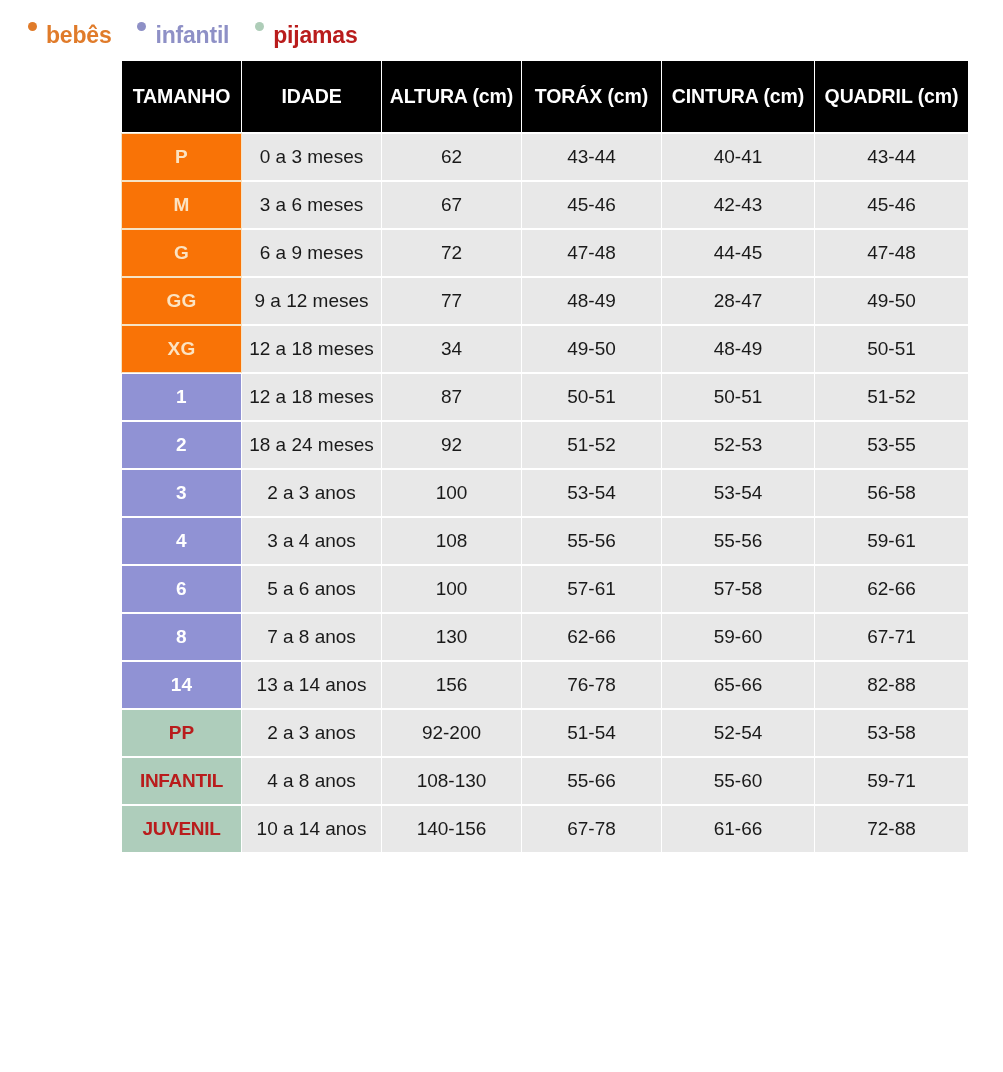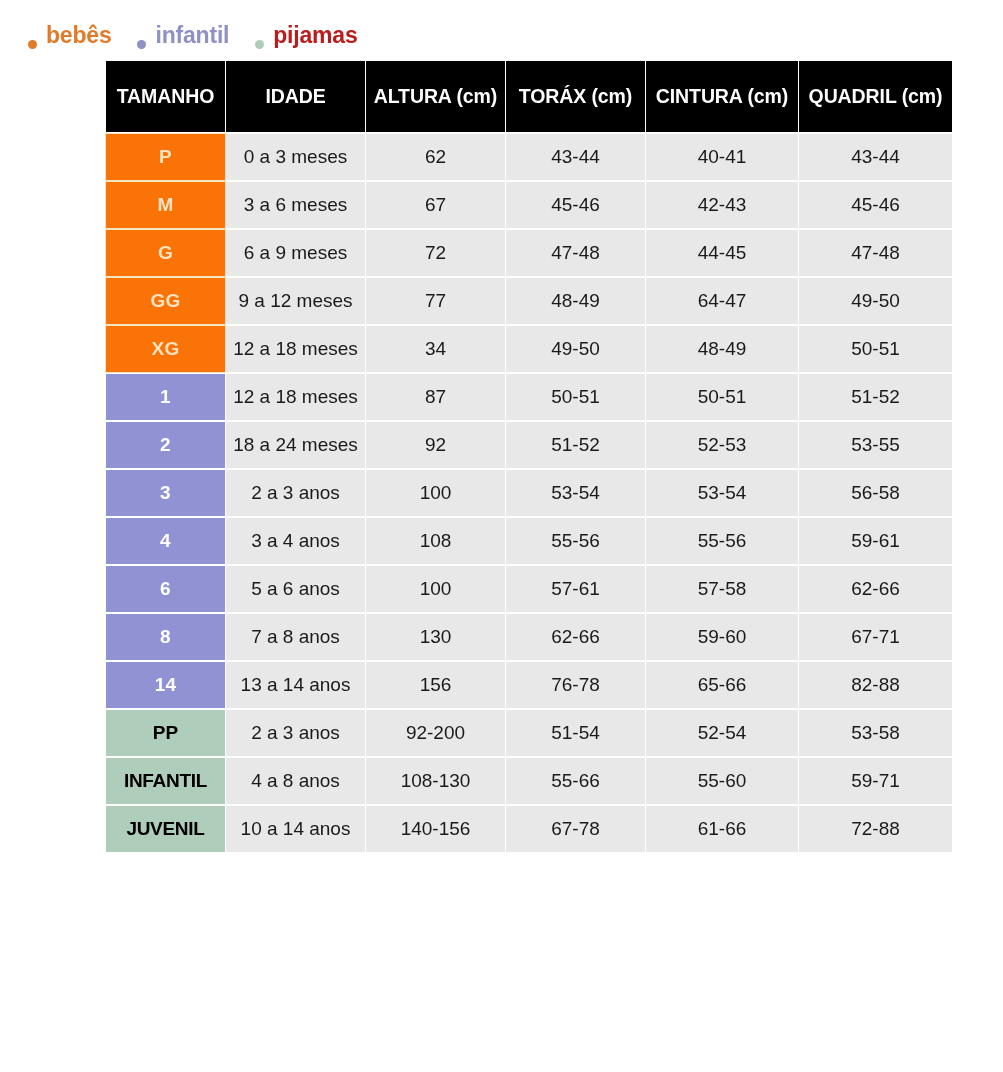--- a/index.html
+++ b/index.html
@@ -16,21 +16,21 @@
 
   
   .legend {
     display: flex;
     align-items: center;
     padding: 22px 0 10px 28px;
     gap: 26px;
   }
   .legend-item {
     display: flex;
-    align-items: flex-end;
+    align-items: flex-start;
     gap: 9px;
     font-size: 23px;
     font-weight: bold;
     letter-spacing: -0.2px;
   }
   .legend-dot {
     width: 9px;
     height: 9px;
     border-radius: 50%;
     display: inline-block;
@@ -40,20 +40,21 @@
   .legend-bebes .legend-dot    { background: #E07B2A; }
   .legend-infantil    { color: #8E90C6; }
   .legend-infantil .legend-dot { background: #8E90C6; }
   .legend-pijamas     { color: #b91c1c; }
   .legend-pijamas .legend-dot  { background: #AECDB8; }
 
   
   .table-wrap {
     padding-left: 105px;
     padding-right: 57px;
+    margin-left: 16px;
   }
   table.size-table {
     border-collapse: separate;
     border-spacing: 1px 2px;
     width: 841px;
     table-layout: fixed;
   }
   table.size-table col.c-size  { width: 119px; }
   table.size-table col.c-age   { width: 139px; }
   table.size-table col.c-alt   { width: 139px; }
@@ -95,21 +96,21 @@
     background: #F97306;
     color: #FBE3C2;
     box-shadow: 0 0 0 1px #F6E3C4;
   }
   tbody tr.grp-infantil td.size-cell {
     background: #9092D4;
     color: #ffffff;
   }
   tbody tr.grp-pijamas td.size-cell {
     background: #AECDBB;
-    color: #000000;
+    color: #b91c1c;
   }
   tbody tr.grp-pijamas td.size-cell.wide-label {
     font-size: 19px;
     letter-spacing: -0.3px;
   }
 </style>
 </head>
 <body>
 
 <div class="legend">
@@ -170,21 +171,21 @@
           <td>72</td>
           <td>47-48</td>
           <td>44-45</td>
           <td>47-48</td>
         </tr>
         <tr class="grp-bebes">
           <td class="size-cell">GG</td>
           <td>9 a 12 meses</td>
           <td>77</td>
           <td>48-49</td>
-          <td>64-47</td>
+          <td>28-47</td>
           <td>49-50</td>
         </tr>
         <tr class="grp-bebes">
           <td class="size-cell">XG</td>
           <td>12 a 18 meses</td>
           <td>34</td>
           <td>49-50</td>
           <td>48-49</td>
           <td>50-51</td>
         </tr>

